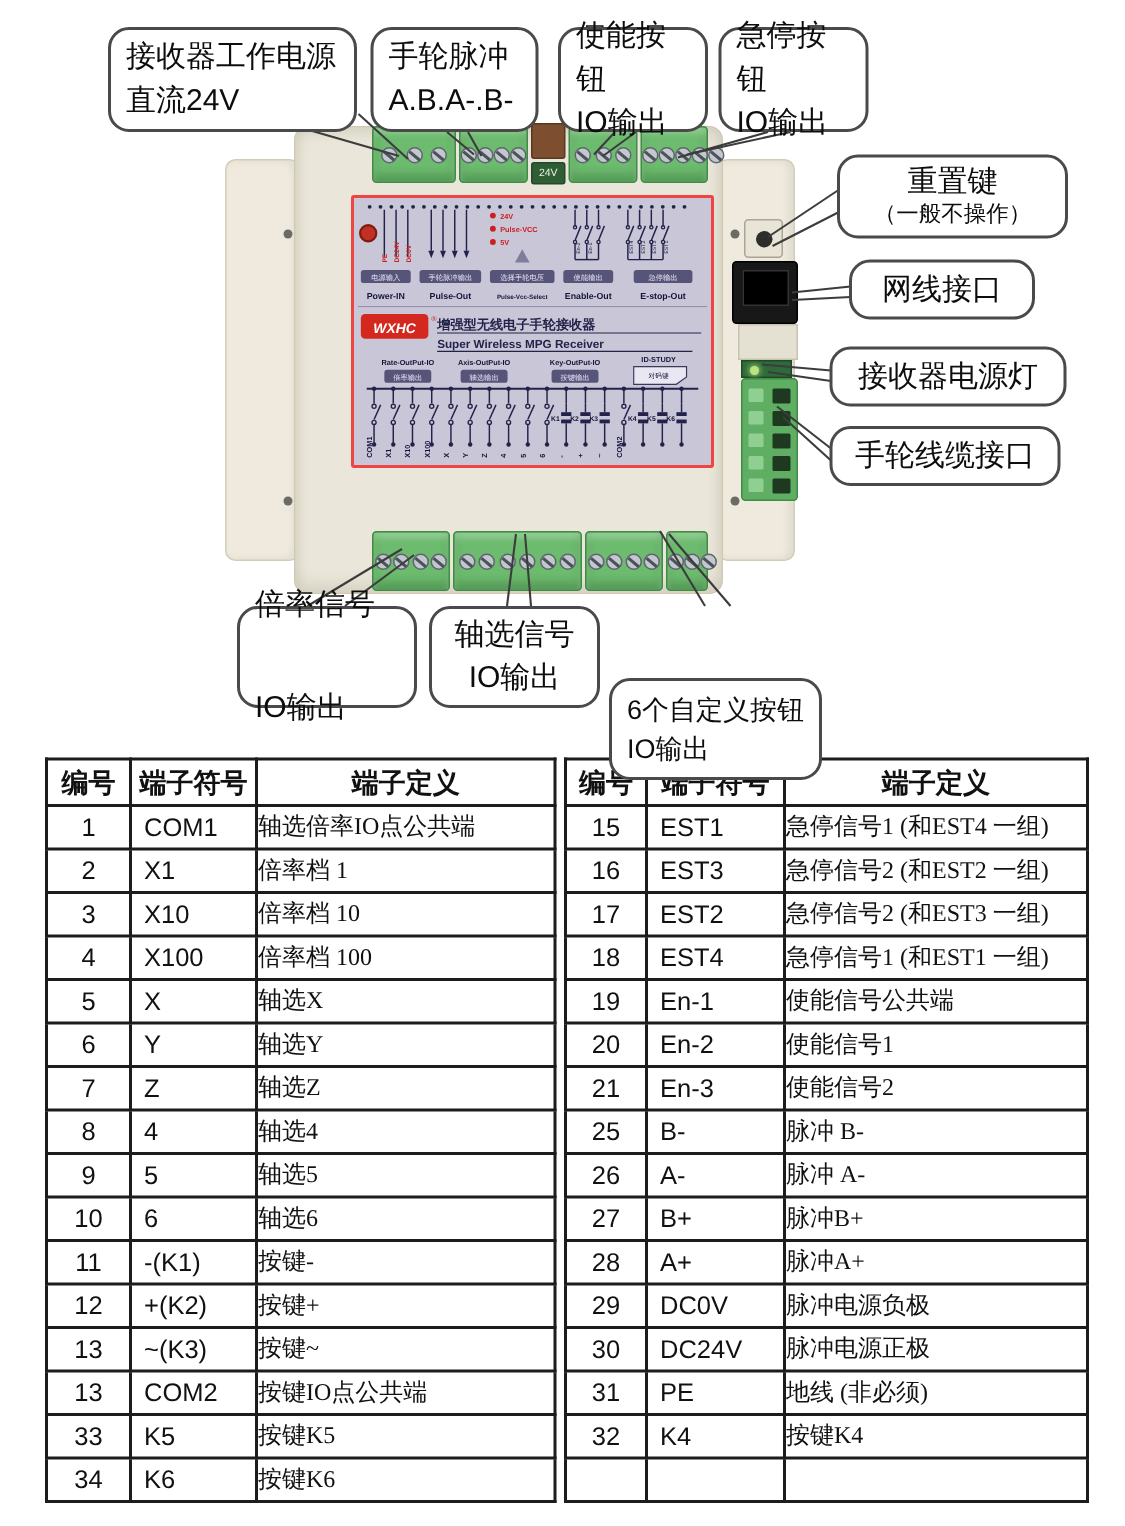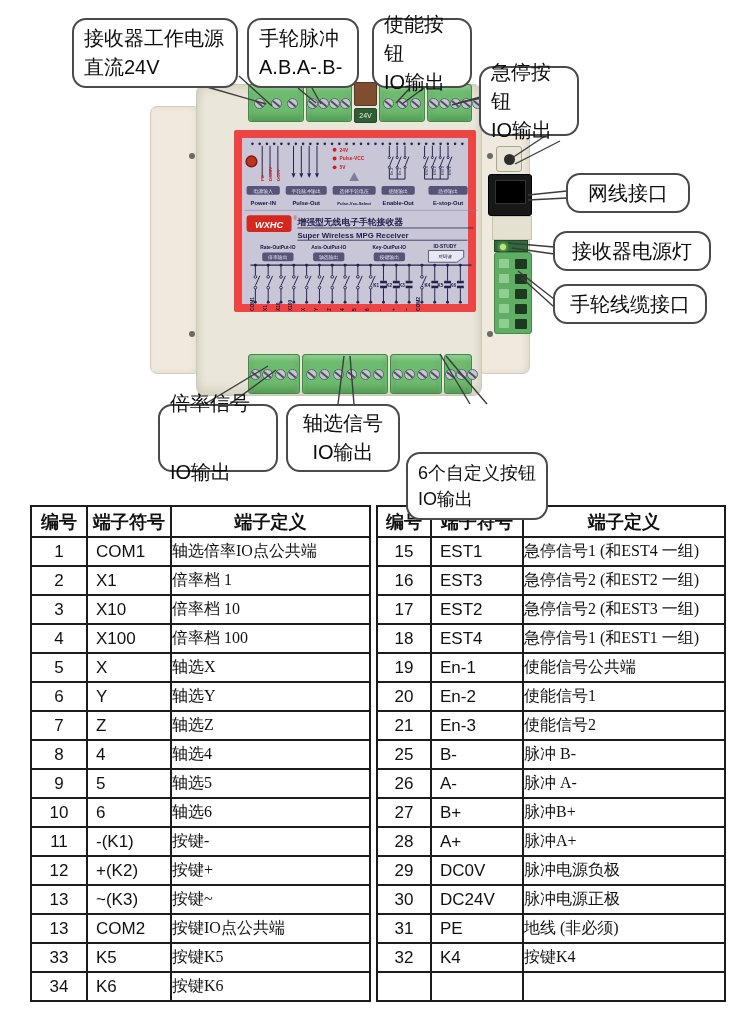--- a/index.html
+++ b/index.html
@@ -24,21 +24,21 @@
   .ear-dot{width:6px;height:6px;border-radius:50%;background:#6b6b66;}
   .dbody{left:48px;top:2px;width:286px;height:312px;background:#eae6d9;border:1px solid #cfc8b2;
          border-radius:9px;box-shadow:inset 0 4px 8px rgba(120,140,110,.18), inset 0 -6px 10px rgba(90,80,50,.12);}
   .tblock{background:#6cbb6e;border:1px solid #3e8c45;border-radius:3px;
           display:flex;align-items:center;justify-content:space-evenly;
           box-shadow:inset 0 4px 4px rgba(255,255,255,.25), inset 0 -5px 6px rgba(20,60,25,.25);}
   .screw{width:11px;height:11px;border-radius:50%;background:#c3c8cf;border:1px solid #5f666e;position:relative;flex:none;}
   .screw::after{content:"";position:absolute;left:0;top:4px;width:9px;height:1.6px;background:#4c525a;transform:rotate(40deg);}
   .jumper{background:#7d4f30;border:1px solid #5a3820;border-radius:2px;}
   .jlabel{background:#2f5d35;color:#e9f4e2;font-size:7px;line-height:13px;text-align:center;border-radius:2px;border:1px solid #234a28;}
-  .panel{left:86px;top:48px;width:242px;height:182px;background:#c9c6d8;border:8px solid #ef4444;border-radius:2px;}
+  .panel{left:86px;top:48px;width:242px;height:182px;background:#c9c6d8;border:2px solid #ef4444;border-radius:2px;}
   .panel-svg{left:0;top:0;}
   .rst{background:#e8e4d6;border:1px solid #aaa493;border-radius:3px;}
   .rst i{left:7px;top:7px;width:11px;height:11px;border-radius:50%;background:#2d2d2d;display:block;}
   .eth{background:#181818;border-radius:3px;border:1px solid #000;}
   .eth i{left:6px;top:5px;width:31px;height:24px;background:#000;border:1px solid #333;display:block;}
   .spacer{background:#e5e1d2;border:1px solid #c9c2ac;}
   .pcb{background:#2f6b3a;border:1px solid #1f4a27;}
   .pcb i{left:5px;top:3px;width:6px;height:6px;border-radius:50%;background:#b9e67d;display:block;box-shadow:0 0 4px #d6ff9a;}
   .conn{background:#5fae63;border:1px solid #3e8c45;border-radius:3px;}
   .hole-d{background:#1d3a20;border-radius:1px;}
@@ -507,23 +507,27 @@
       <span class="l2">直流24V</span>
     </div>
     <div class="bubble" style="left:247px;top:18px;width:112px;height:70px;">
       <span class="l1">手轮脉冲</span>
       <span class="l2">A.B.A-.B-</span>
     </div>
     <div class="bubble" style="left:372px;top:18px;width:100px;height:70px;">
       <span class="l1">使能按钮</span>
       <span class="l2">IO输出</span>
     </div>
-    <div class="bubble" style="left:479px;top:18px;width:100px;height:70px;margin-top:48px;">
+    <div class="bubble" style="left:479px;top:18px;width:100px;height:70px;">
       <span class="l1">急停按钮</span>
       <span class="l2">IO输出</span>
+    </div>
+    <div class="bubble center" style="left:558px;top:103px;width:154px;height:56px;line-height:1.25;">
+      <span class="l1">重置键</span>
+      <span class="l2 small">（一般不操作）</span>
     </div>
     <div class="bubble center" style="left:566px;top:173px;width:124px;height:40px;">
       <span class="l1">网线接口</span>
     </div>
     <div class="bubble center" style="left:553px;top:231px;width:158px;height:40px;">
       <span class="l1">接收器电源灯</span>
     </div>
     <div class="bubble center" style="left:553px;top:284px;width:154px;height:40px;">
       <span class="l1">手轮线缆接口</span>
     </div>

